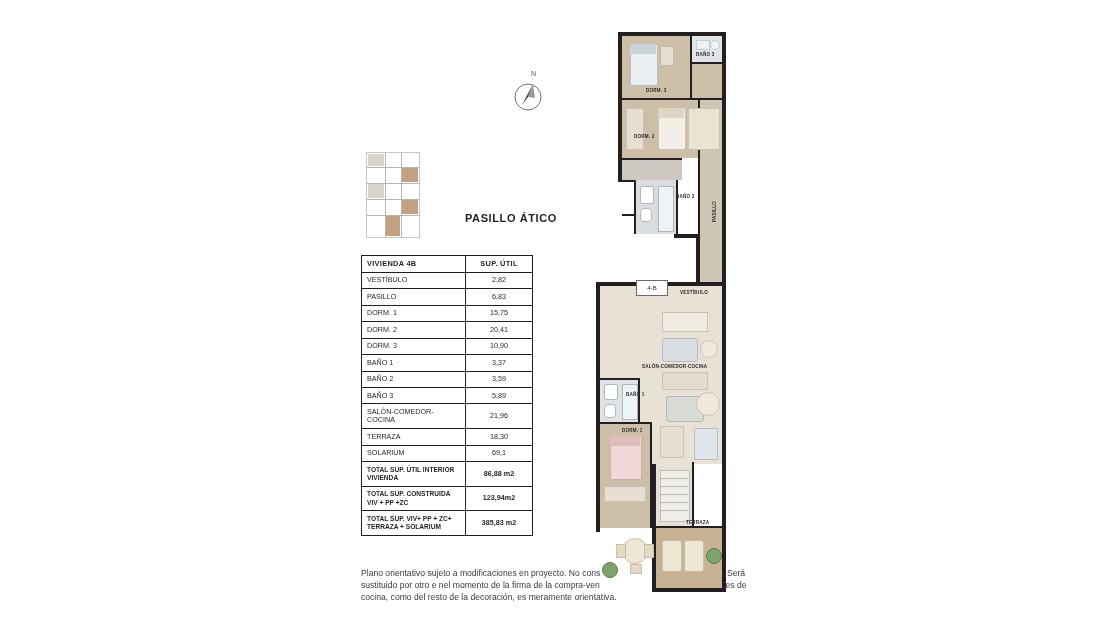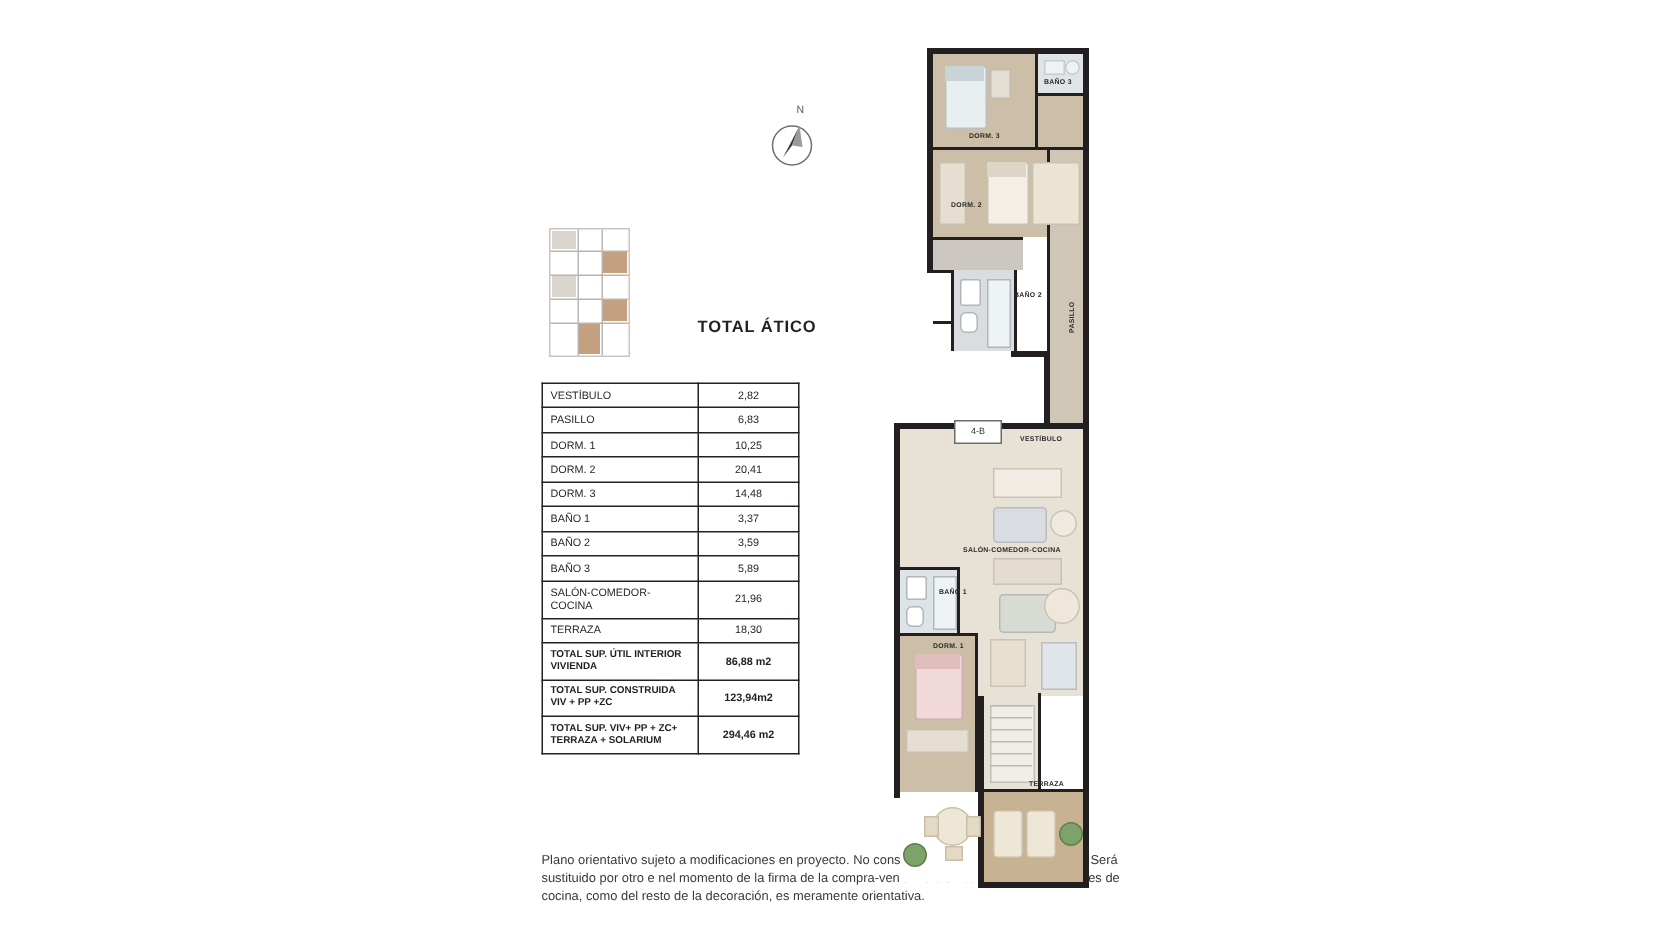--- a/index.html
+++ b/index.html
@@ -96,75 +96,83 @@
     <div class="kp-line" style="left:0;top:62px;width:52px;height:1px;"></div>
     <div class="kp-line" style="left:18px;top:0;width:1px;height:84px;"></div>
     <div class="kp-line" style="left:34px;top:0;width:1px;height:84px;"></div>
     <div class="kp-fill2" style="left:1px;top:1px;width:16px;height:12px;"></div>
     <div class="kp-fill2" style="left:1px;top:31px;width:16px;height:14px;"></div>
     <div class="kp-fill" style="left:35px;top:15px;width:16px;height:14px;"></div>
     <div class="kp-fill" style="left:35px;top:47px;width:16px;height:14px;"></div>
     <div class="kp-fill" style="left:19px;top:63px;width:14px;height:20px;"></div>
   </div>
 
-  <div class="planta-title">TOTAL ÁTICO</div>
+  <div class="planta-title">PASILLO ÁTICO</div>
 
   <table class="tbl">
     <tbody>
+      <tr class="head">
+        <td>VIVIENDA 4B</td>
+        <td class="val">SUP. ÚTIL</td>
+      </tr>
       <tr>
           <td>VESTÍBULO</td>
           <td class="val">2,82</td>
         </tr>
       <tr>
           <td>PASILLO</td>
           <td class="val">6,83</td>
         </tr>
       <tr>
           <td>DORM. 1</td>
-          <td class="val">10,25</td>
+          <td class="val">15,75</td>
         </tr>
       <tr>
           <td>DORM. 2</td>
           <td class="val">20,41</td>
         </tr>
       <tr>
           <td>DORM. 3</td>
-          <td class="val">14,48</td>
+          <td class="val">10,90</td>
         </tr>
       <tr>
           <td>BAÑO 1</td>
           <td class="val">3,37</td>
         </tr>
       <tr>
           <td>BAÑO 2</td>
           <td class="val">3,59</td>
         </tr>
       <tr>
           <td>BAÑO 3</td>
           <td class="val">5,89</td>
         </tr>
       <tr>
           <td>SALÓN-COMEDOR-COCINA</td>
           <td class="val">21,96</td>
         </tr>
       <tr>
           <td>TERRAZA</td>
           <td class="val">18,30</td>
+        </tr>
+      <tr>
+          <td>SOLARIUM</td>
+          <td class="val">69,1</td>
         </tr>
       <tr class="total">
           <td class="name">TOTAL SUP. ÚTIL INTERIOR VIVIENDA</td>
           <td class="val">86,88 m2</td>
         </tr>
       <tr class="total">
           <td class="name">TOTAL SUP. CONSTRUIDA VIV + PP +ZC</td>
           <td class="val">123,94m2</td>
         </tr>
       <tr class="total">
           <td class="name">TOTAL SUP. VIV+ PP + ZC+ TERRAZA + SOLARIUM</td>
-          <td class="val">294,46 m2</td>
+          <td class="val">385,83 m2</td>
         </tr>
     </tbody>
   </table>
 
   <div class="disclaimer">Plano orientativo sujeto a modificaciones en proyecto. No constituye un documento contractual. Será sustituido por otro e nel momento de la firma de la compra-venta. La distribución de los mmuebles de cocina, como del resto de la decoración, es meramente orientativa.</div>
 
   <div class="watermark">inspain.com</div>
 
   <div class="plan">
 

